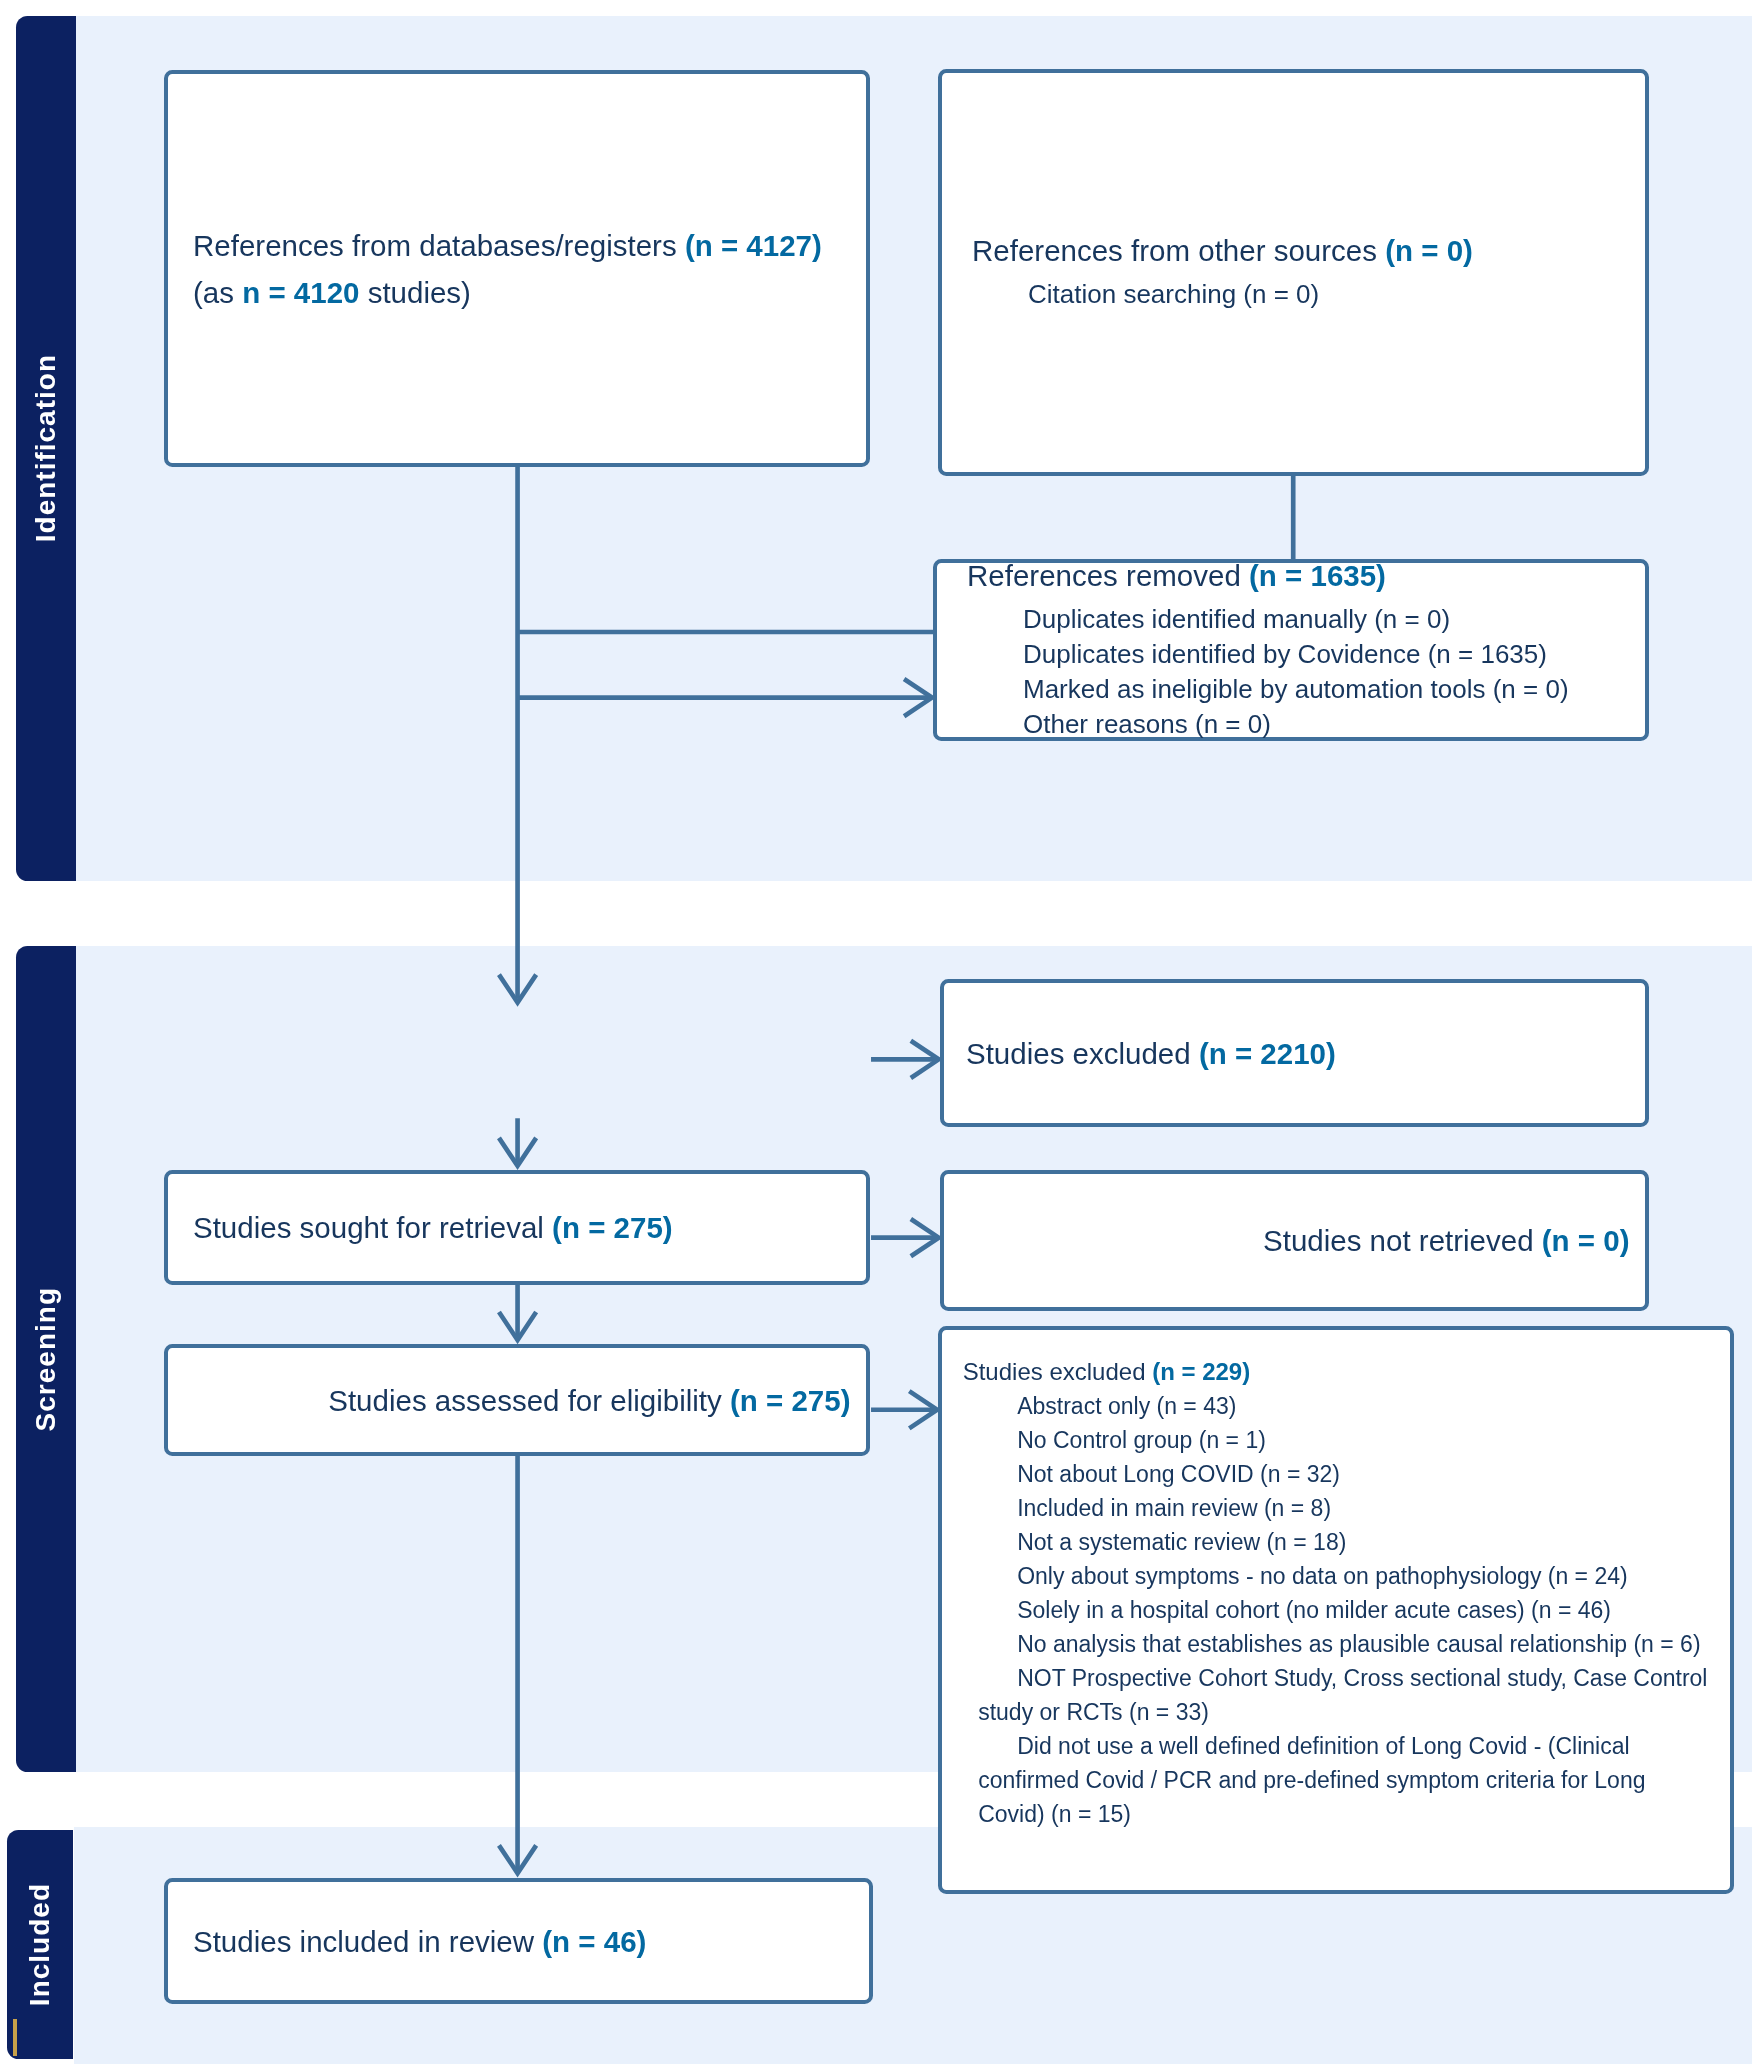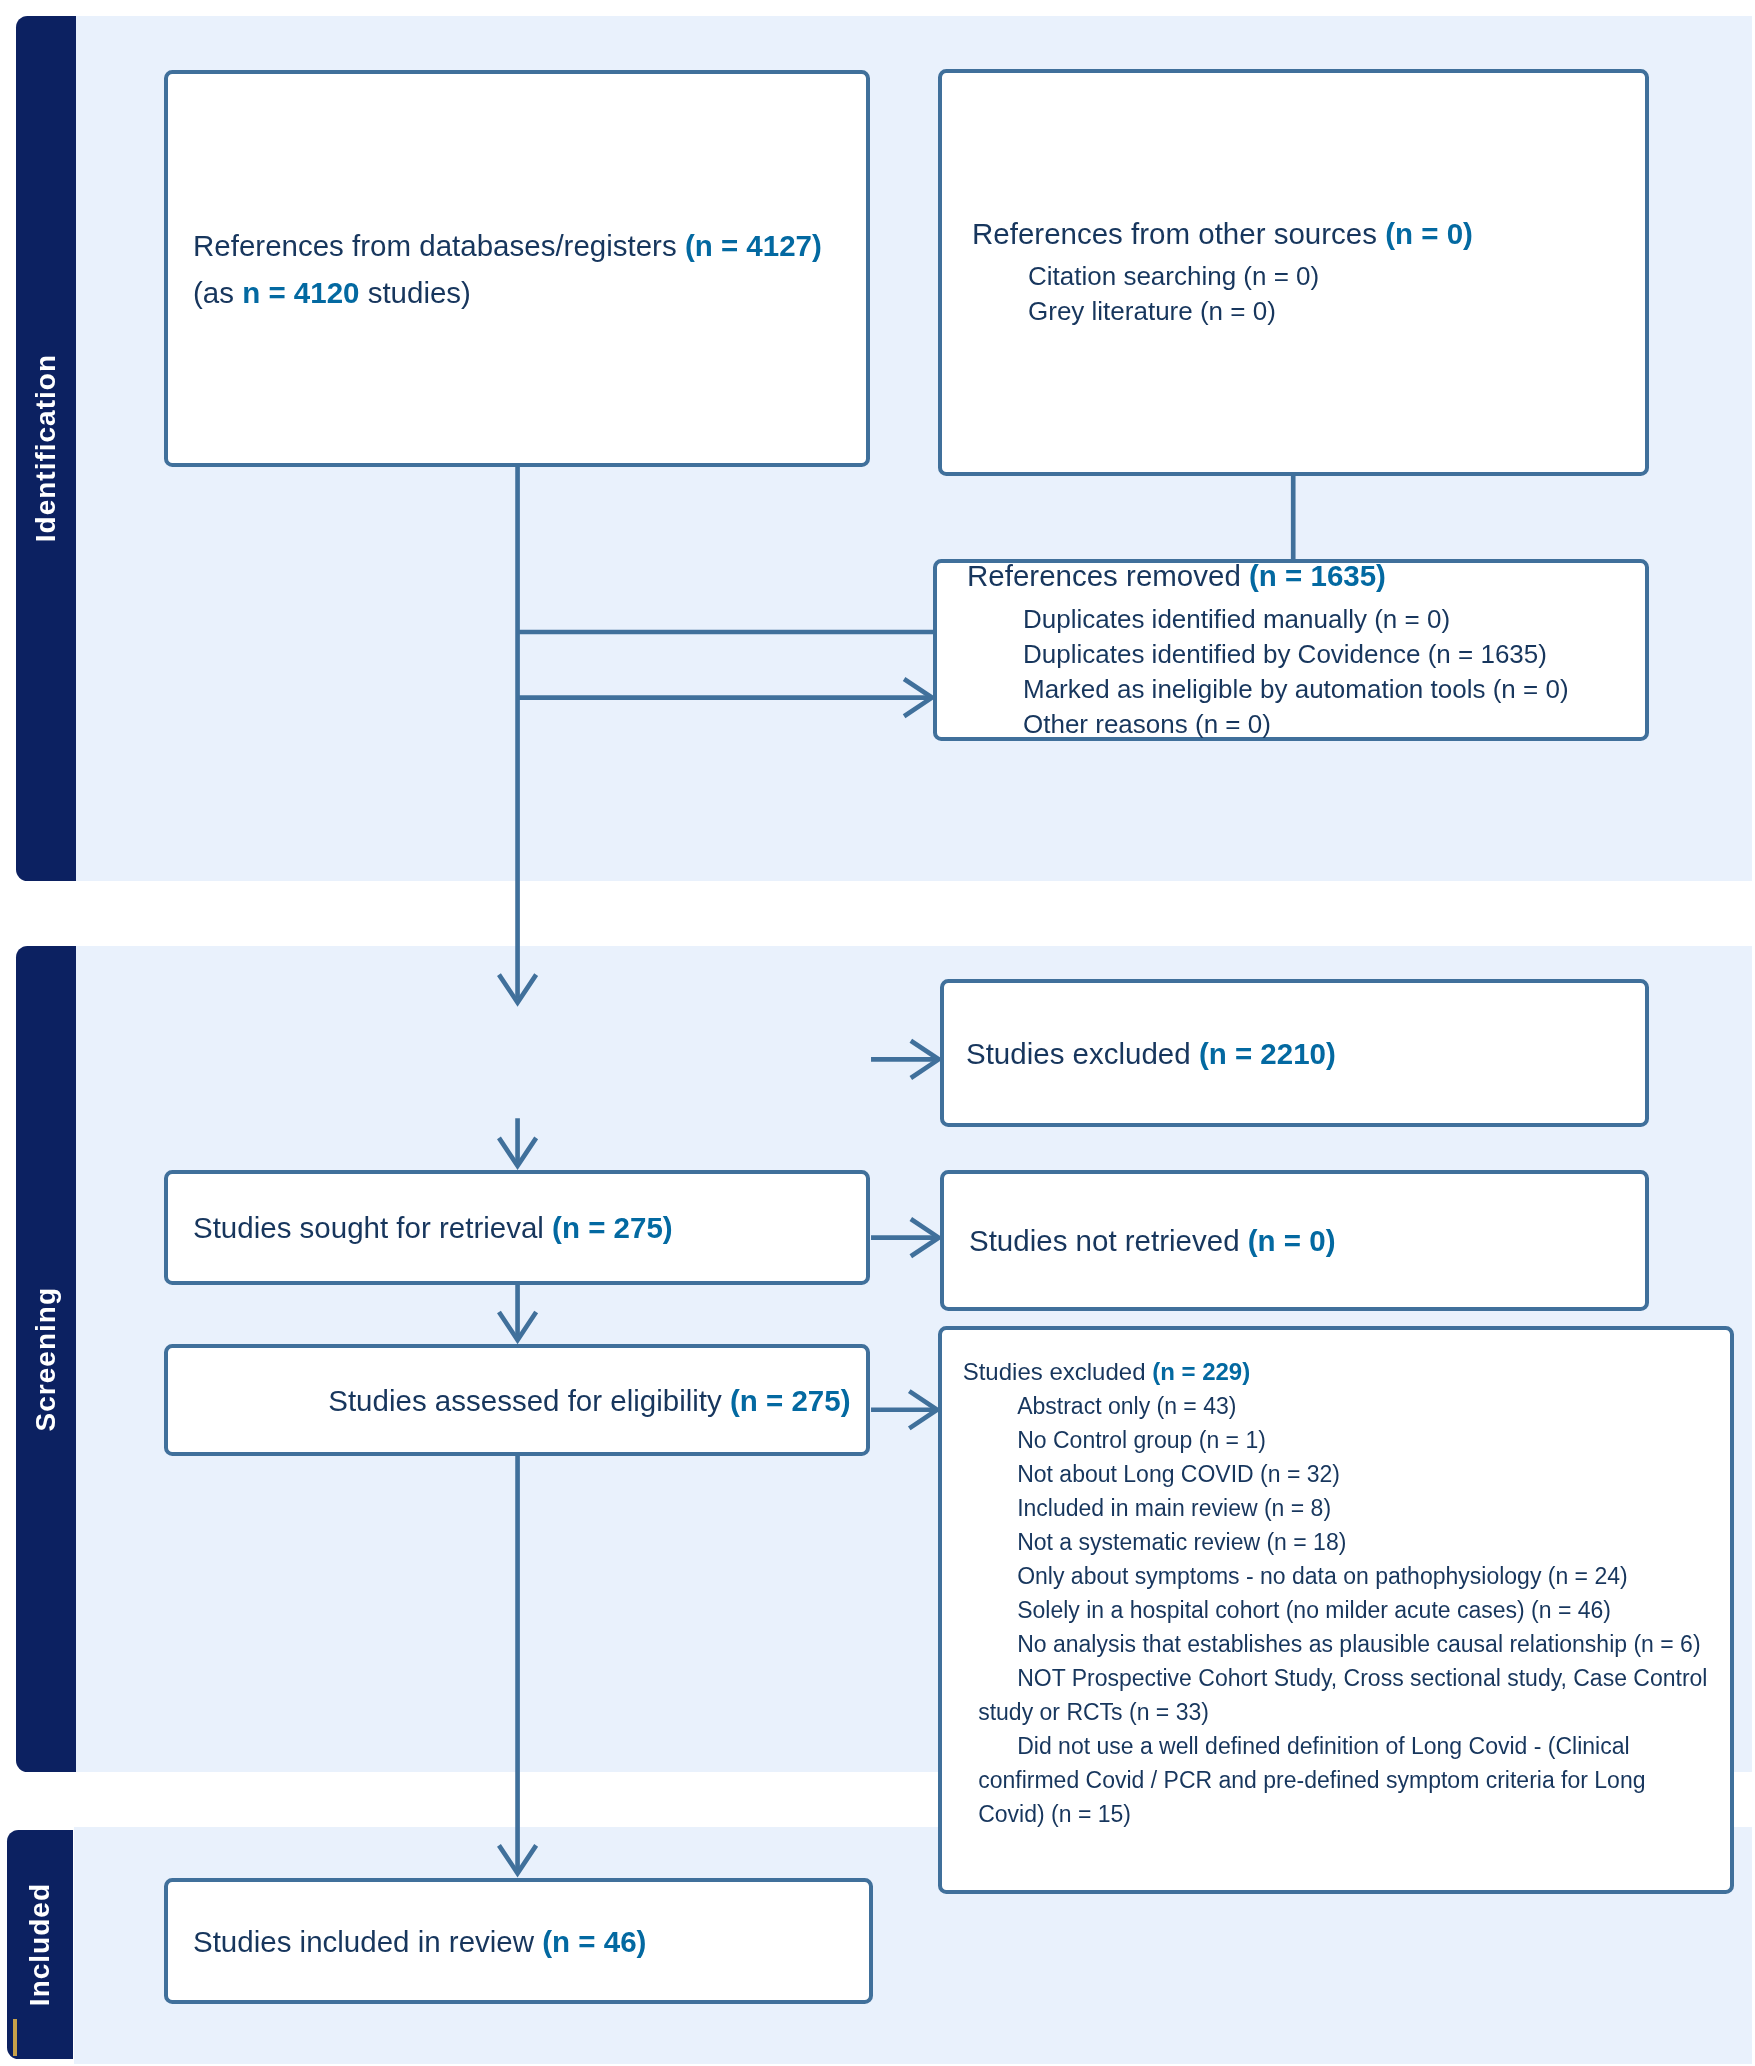--- a/index.html
+++ b/index.html
@@ -88,21 +88,20 @@
       <span>References from databases/registers </span><span class="hl">(n = 4127)</span><br>
       <span>(as </span><span class="hl">n = 4120</span><span> studies)</span>
     </div>
   </div>
 
   <div class="box" style="left:938px;top:69px;width:711px;height:407px;padding-left:30px;padding-right:10.3px;">
     <div class="box-label hdr-gap" style="line-height:35px;">
       <span>References from other sources </span><span class="hl">(n = 0)</span>
     </div>
     <div class="sub sub-indent">Citation searching (n = 0)</div>
-    <div class="sub sub-indent">Grey literature (n = 0)</div>
   </div>
 
   <div class="box" style="left:933px;top:559px;width:716px;height:182px;padding-left:30px;padding-right:10.3px;">
     <div class="box-label hdr-gap" style="line-height:35px;">
       <span>References removed </span><span class="hl">(n = 1635)</span>
     </div>
     <div class="sub sub-indent">Duplicates identified manually (n = 0)</div>
     <div class="sub sub-indent">Duplicates identified by Covidence (n = 1635)</div>
     <div class="sub sub-indent">Marked as ineligible by automation tools (n = 0)</div>
     <div class="sub sub-indent">Other reasons (n = 0)</div>
@@ -112,21 +111,21 @@
     <div class="box-label">
       <span>Studies excluded </span><span class="hl">(n = 2210)</span>
     </div>
   </div>
 
   <div class="box pad-main" style="left:164px;top:1170px;width:706px;height:115px;">
     <div class="box-label">
       <span>Studies sought for retrieval </span><span class="hl">(n = 275)</span>
     </div>
   </div>
-  <div class="box pad-main" style="left:940px;top:1170px;width:709px;height:141px;">
+  <div class="box pad-main" style="left:940px;top:1170px;width:709px;height:141px;align-items:flex-end;">
     <div class="box-label">
       <span>Studies not retrieved </span><span class="hl">(n = 0)</span>
     </div>
   </div>
 
   <div class="box pad-main" style="left:164px;top:1344px;width:706px;height:112px;text-align:right;">
     <div class="box-label">
       <span>Studies assessed for eligibility </span><span class="hl">(n = 275)</span>
     </div>
   </div>

